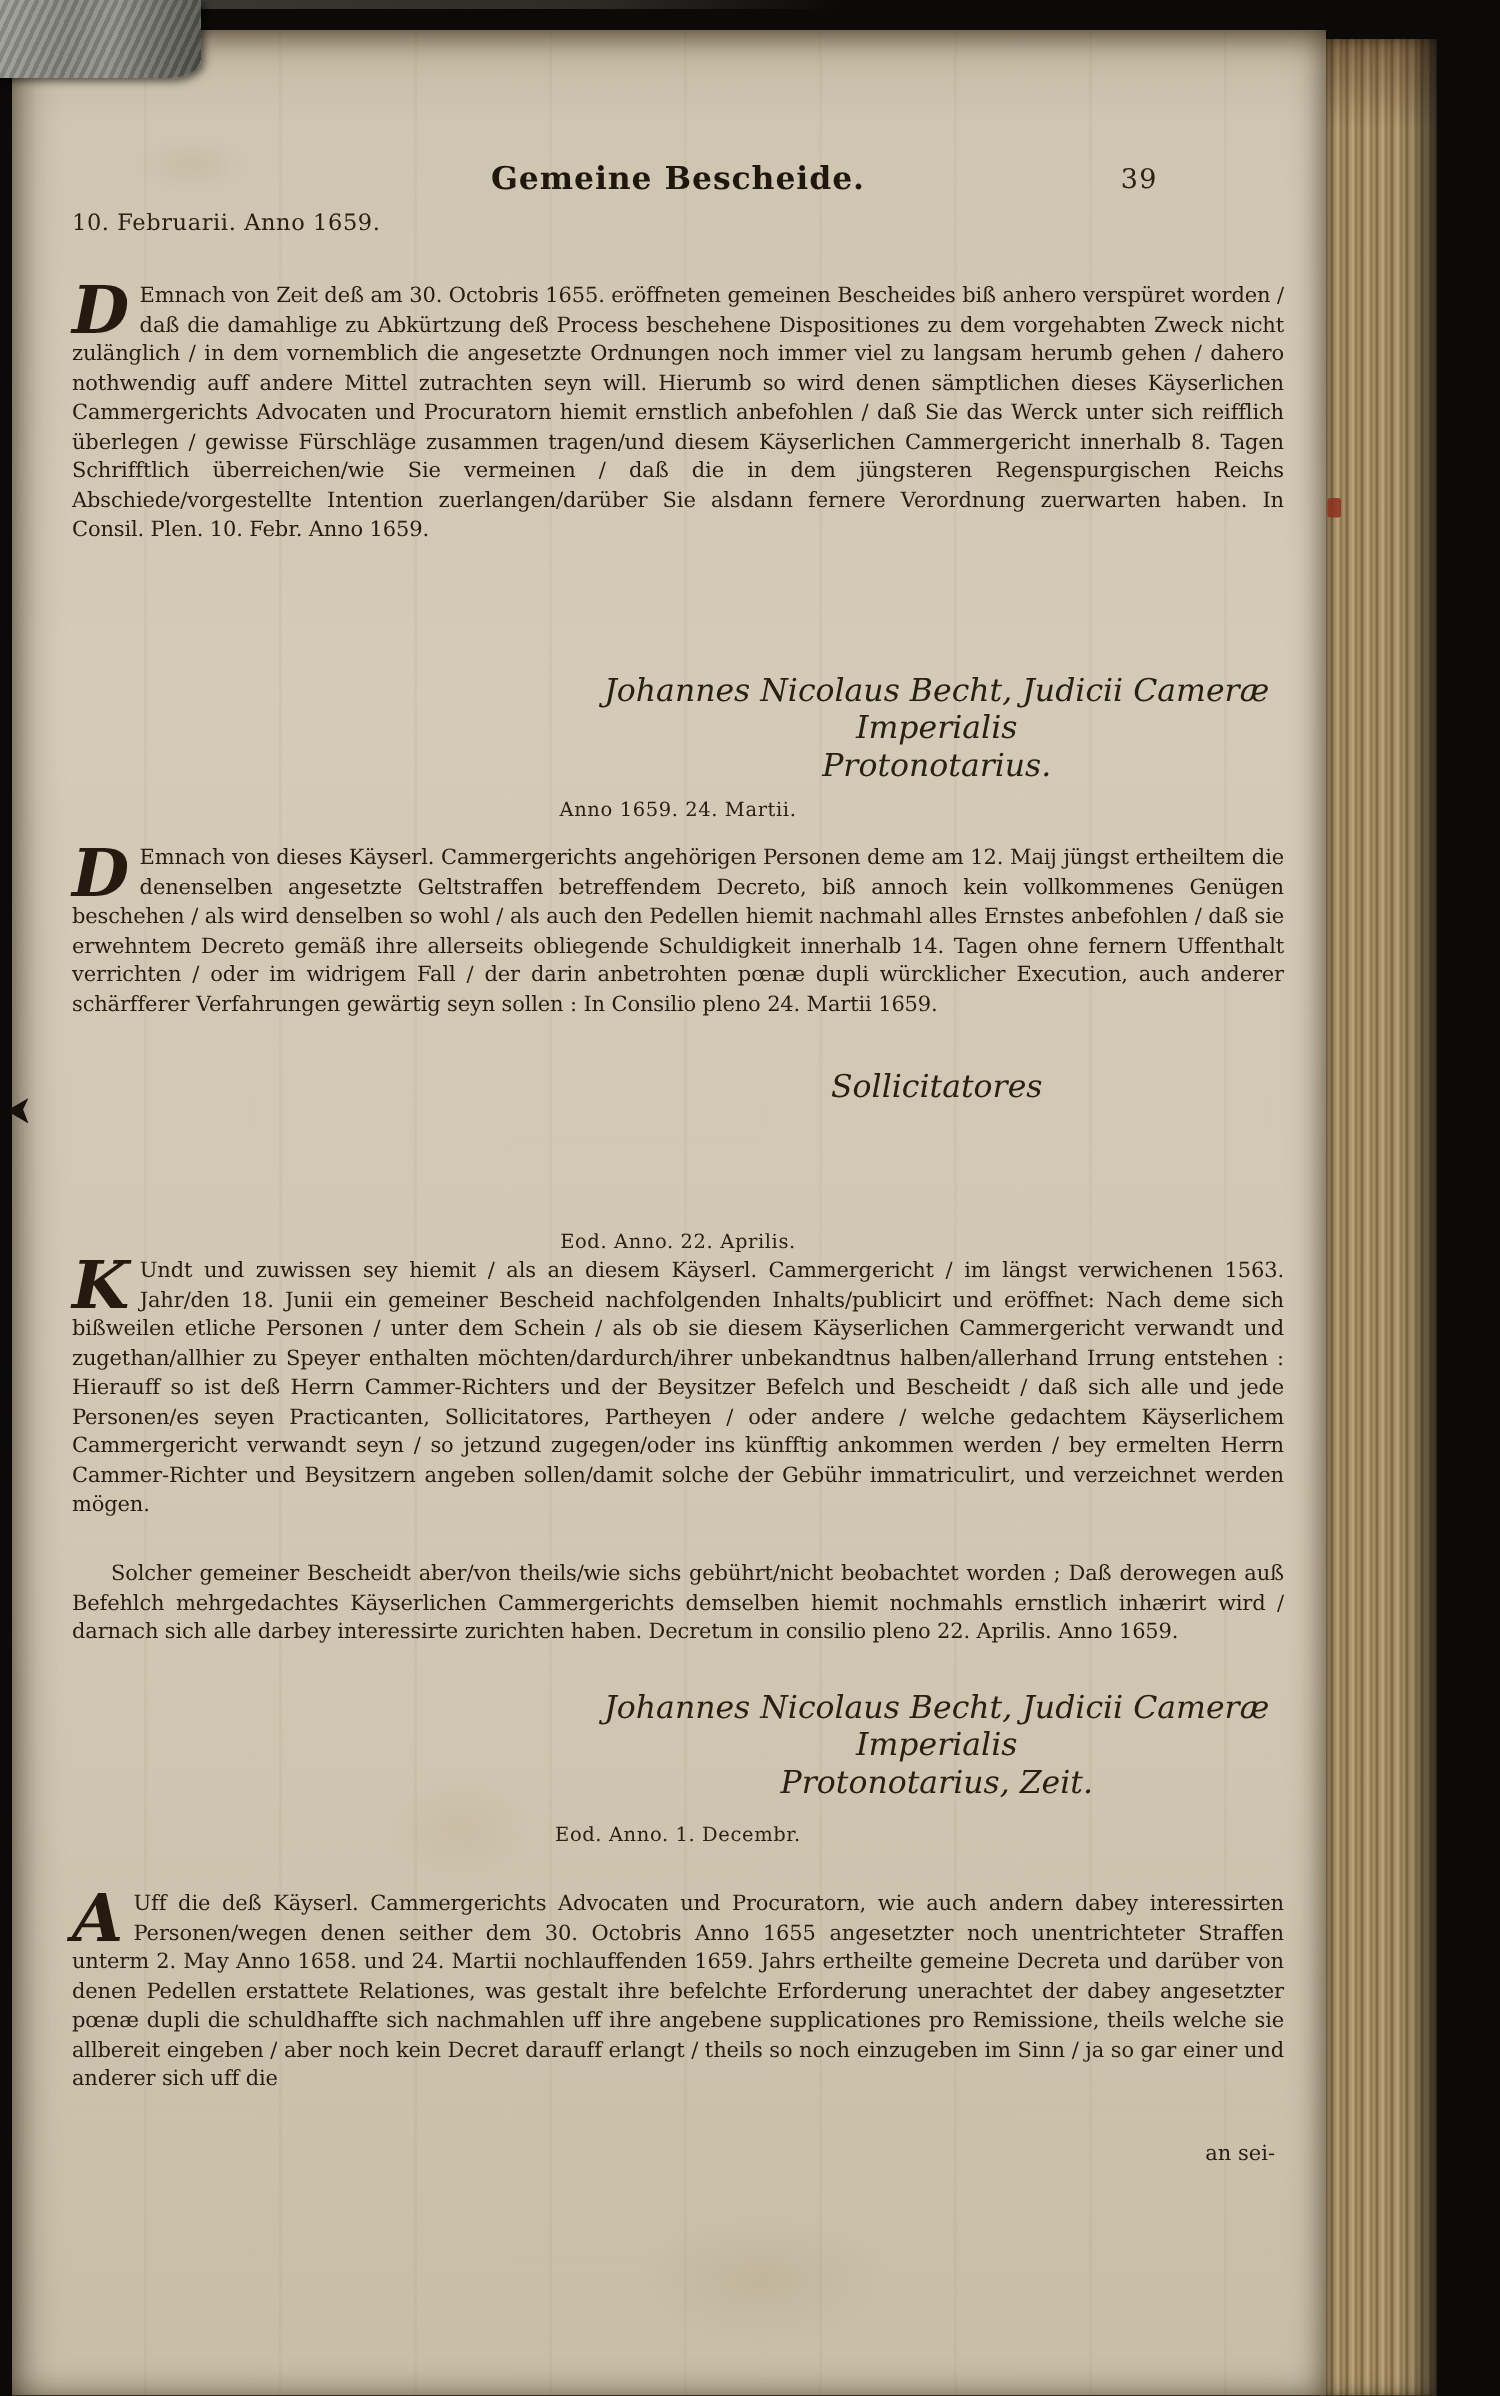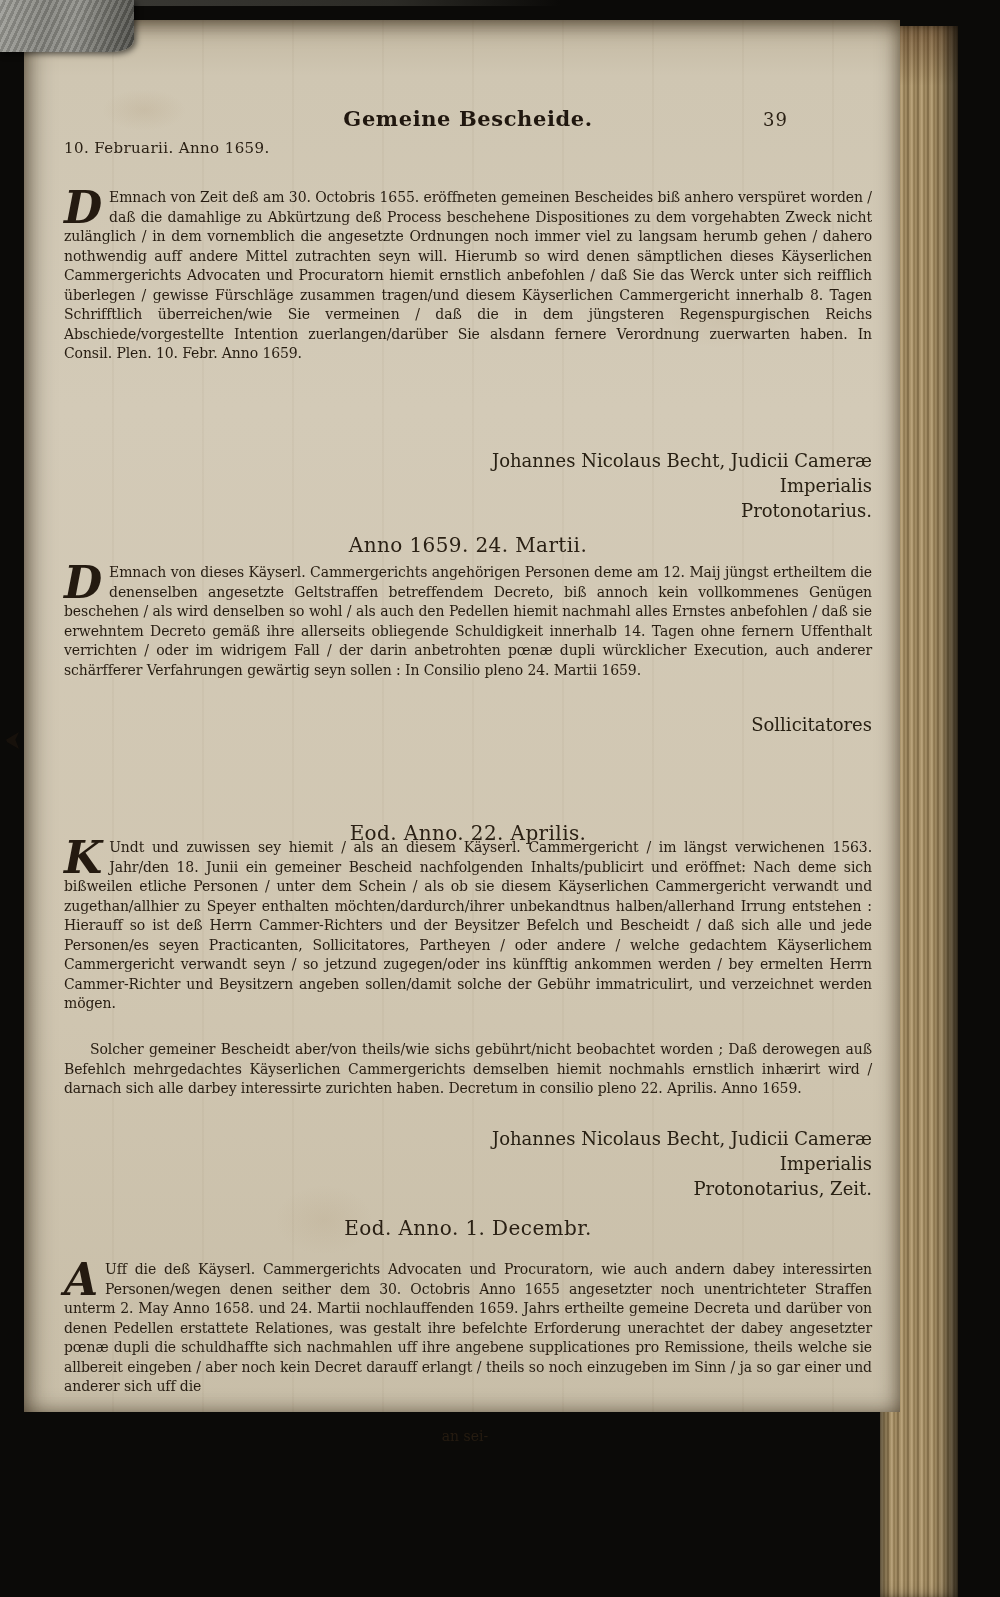--- a/index.html
+++ b/index.html
@@ -35,21 +35,21 @@
       #9b855d;
     box-shadow: inset -14px 0 18px -6px rgba(0,0,0,.8), inset 8px 0 10px -6px rgba(0,0,0,.7);
   }
   .edge-mark-a{position:absolute;right:106px;top:332px;width:9px;height:13px;z-index:3;
     background:#8d2f1e;opacity:.85;border-radius:2px;}
   .edge-mark-b{position:absolute;right:124px;top:822px;width:14px;height:10px;z-index:3;
     background:#7e3a22;opacity:.8;border-radius:2px;}
 
   
   .page{
-    position:absolute;left:24px;top:20px;width:876px;height:1392px;z-index:4;
+    position:absolute;left:8px;top:20px;width:876px;height:1577px;z-index:4;
     background:
       repeating-linear-gradient(90deg, rgba(0,0,0,0) 0 88px, rgba(110,90,60,.05) 88px 90px),
       linear-gradient(to bottom,#c2b7a0,#cfc6b2 4%,#d3cab7 28%,#d0c6b1 68%,#c8bea8 100%);
     box-shadow:
       inset 16px 0 26px -12px rgba(40,28,12,.6),
       inset -12px 0 20px -9px rgba(55,40,18,.5),
       inset 0 14px 20px -9px rgba(40,28,12,.55),
       inset 0 -10px 26px -14px rgba(40,28,12,.4);
   }
   
@@ -88,36 +88,36 @@
     float:left;font-size:44px;line-height:37px;font-style:italic;font-weight:bold;
     padding:1px 7px 0 0;color:#241a10;
   }
   .para1{top:168px;}
   .para2{top:543px;}
   .para3{top:818px;}
   .para3b{top:1020px;text-indent:26px;}
   .para4{top:1240px;}
 
   .sig{
-    text-align:right;padding-left:345px;box-sizing:border-box;
-    font-size:18px;line-height:25px;color:#28201or3;
+    text-align:center;padding-left:345px;box-sizing:border-box;
+    font-size:21px;line-height:25px;color:#28201or3;font-style:italic;
   }
   .sig{color:#282013;}
   .sig1{top:428px;}
   .sig2{top:692px;}
   .sig3{top:1106px;}
 
   .sec-heading{
-    text-align:center;font-size:20px;letter-spacing:.4px;color:#2a2014;
+    text-align:center;font-size:13px;letter-spacing:.4px;color:#2a2014;
   }
   .heading2{top:513px;}
   .heading3{top:757px;margin-top:44px;}
   .heading4{top:1196px;}
 
-  .catchword{top:1408px;text-align:center;padding-right:6px;box-sizing:border-box;
+  .catchword{top:1408px;text-align:right;padding-right:6px;box-sizing:border-box;
     font-size:14px;color:#261c11;}
 </style>
 </head>
 <body>
 
 <div class="scan">
 
   <div class="top-sliver"></div>
   <div class="marble"></div>
   <div class="fore-edge"></div>

